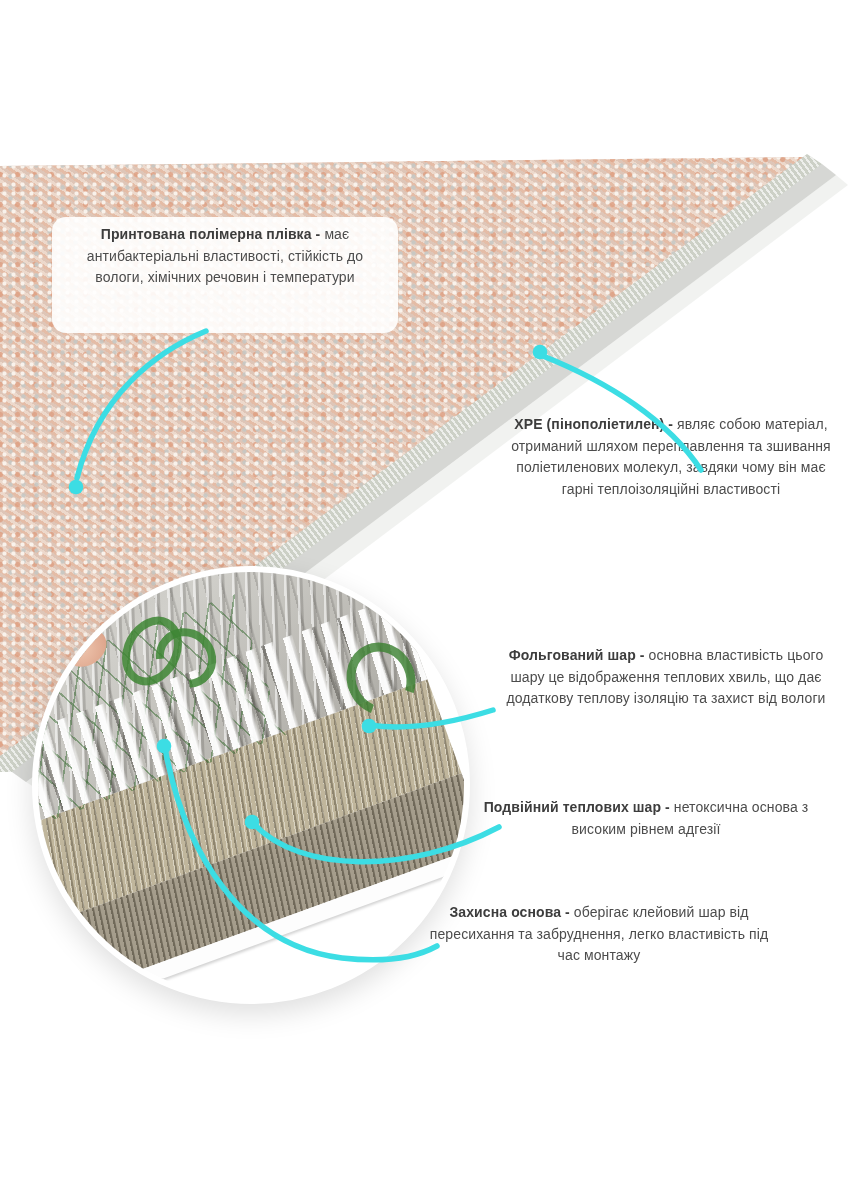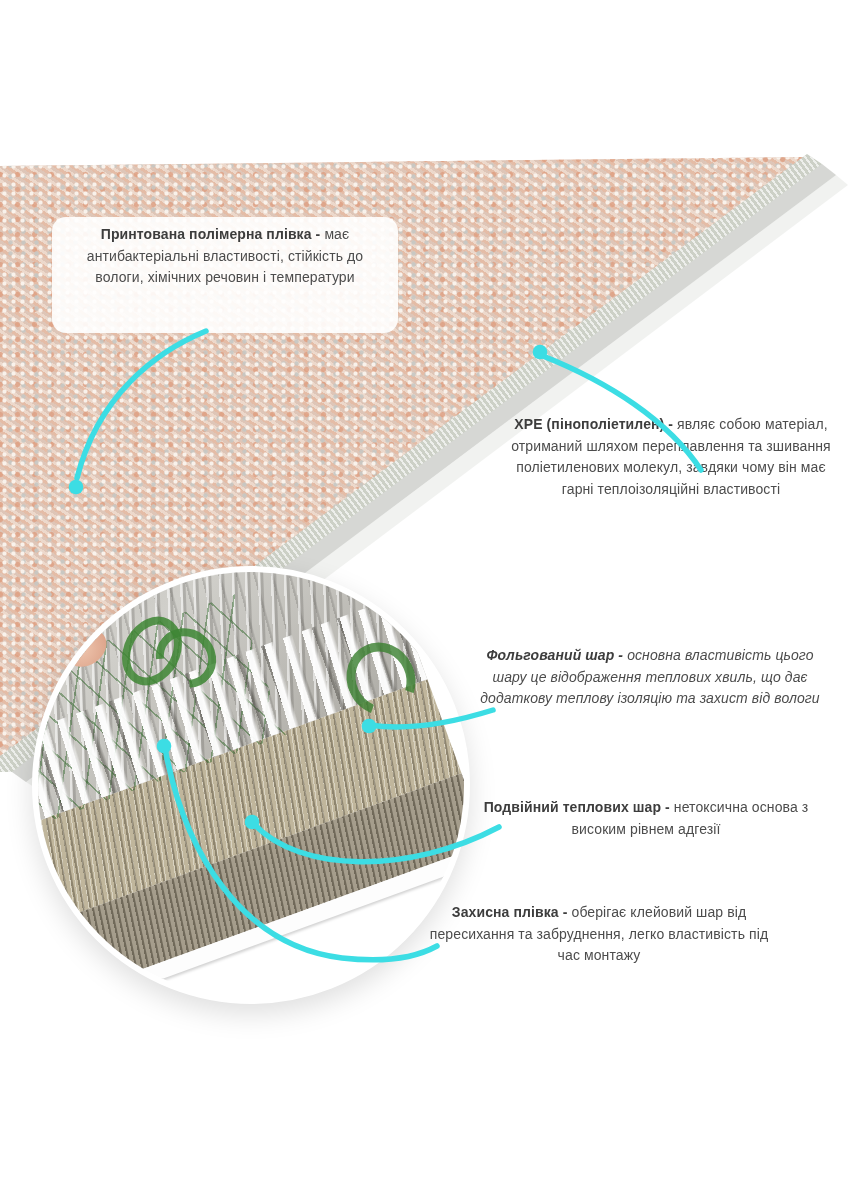--- a/index.html
+++ b/index.html
@@ -89,21 +89,21 @@
   .stamp-o1{left:78px;top:51px;width:56px;height:40px;border:8px solid rgba(62,134,52,.85);transform:rotate(-62deg);}
   .stamp-c1{left:119px;top:55px;width:42px;height:46px;border:8px solid rgba(62,134,52,.85);border-left-color:transparent;transform:rotate(-50deg);}
   .stamp-o2{left:309px;top:70px;width:50px;height:56px;border:9px solid rgba(58,128,48,.8);border-bottom-color:transparent;transform:rotate(-25deg);}
   
   .note{position:absolute;text-align:center;z-index:20;}
   .note p{margin:0;font-size:14px;line-height:21.6px;letter-spacing:.1px;color:#4c4c4c;}
   .note strong{font-weight:700;color:#3d3d3d;}
   .note-1{left:52px;top:217px;width:346px;min-height:116px;background:rgba(255,255,255,.9);
           border-radius:14px;padding:7px 14px;box-sizing:border-box;}
   .note-2{left:501px;top:414px;width:340px;}
-  .note-3{left:480px;top:645px;width:340px;font-style:italic;}
+  .note-3{left:496px;top:645px;width:340px;}
   .note-4{left:476px;top:797px;width:340px;}
   .note-5{left:429px;top:902px;width:340px;}
   
   .pointers{position:absolute;left:0;top:0;z-index:50;pointer-events:none;}
   .pointers path{fill:none;stroke:#3cdde4;stroke-width:5.5;stroke-linecap:round;}
   .pointers circle{fill:#3cdde4;}
 </style>
 </head>
 <body>
 
@@ -140,21 +140,21 @@
 
   <div class="note note-3">
     <p><strong>Фольгований шар -</strong> <span>основна властивість цього шару це відображення теплових хвиль, що дає додаткову теплову ізоляцію та захист від вологи</span></p>
   </div>
 
   <div class="note note-4">
     <p><strong>Подвійний теплових шар -</strong> <span>нетоксична основа з високим рівнем адгезії</span></p>
   </div>
 
   <div class="note note-5">
-    <p><strong>Захисна плівка -</strong> <span>оберігає клейовий шар від пересихання та забруднення, легко властивість під час монтажу</span></p>
+    <p><strong>Захисна основа -</strong> <span>оберігає клейовий шар від пересихання та забруднення, легко властивість під час монтажу</span></p>
   </div>
 
   <svg class="pointers" width="851" height="1184" viewBox="0 0 851 1184">
     <path d="M206 331 C155 352 98 396 77 478"></path>
     <circle cx="76" cy="487" r="7.3"></circle>
 
     <path d="M543 356 C608 382 668 420 701 470"></path>
     <circle cx="540" cy="352" r="7.3"></circle>
 
     <path d="M369 725 C410 731 458 721 493 710"></path>

